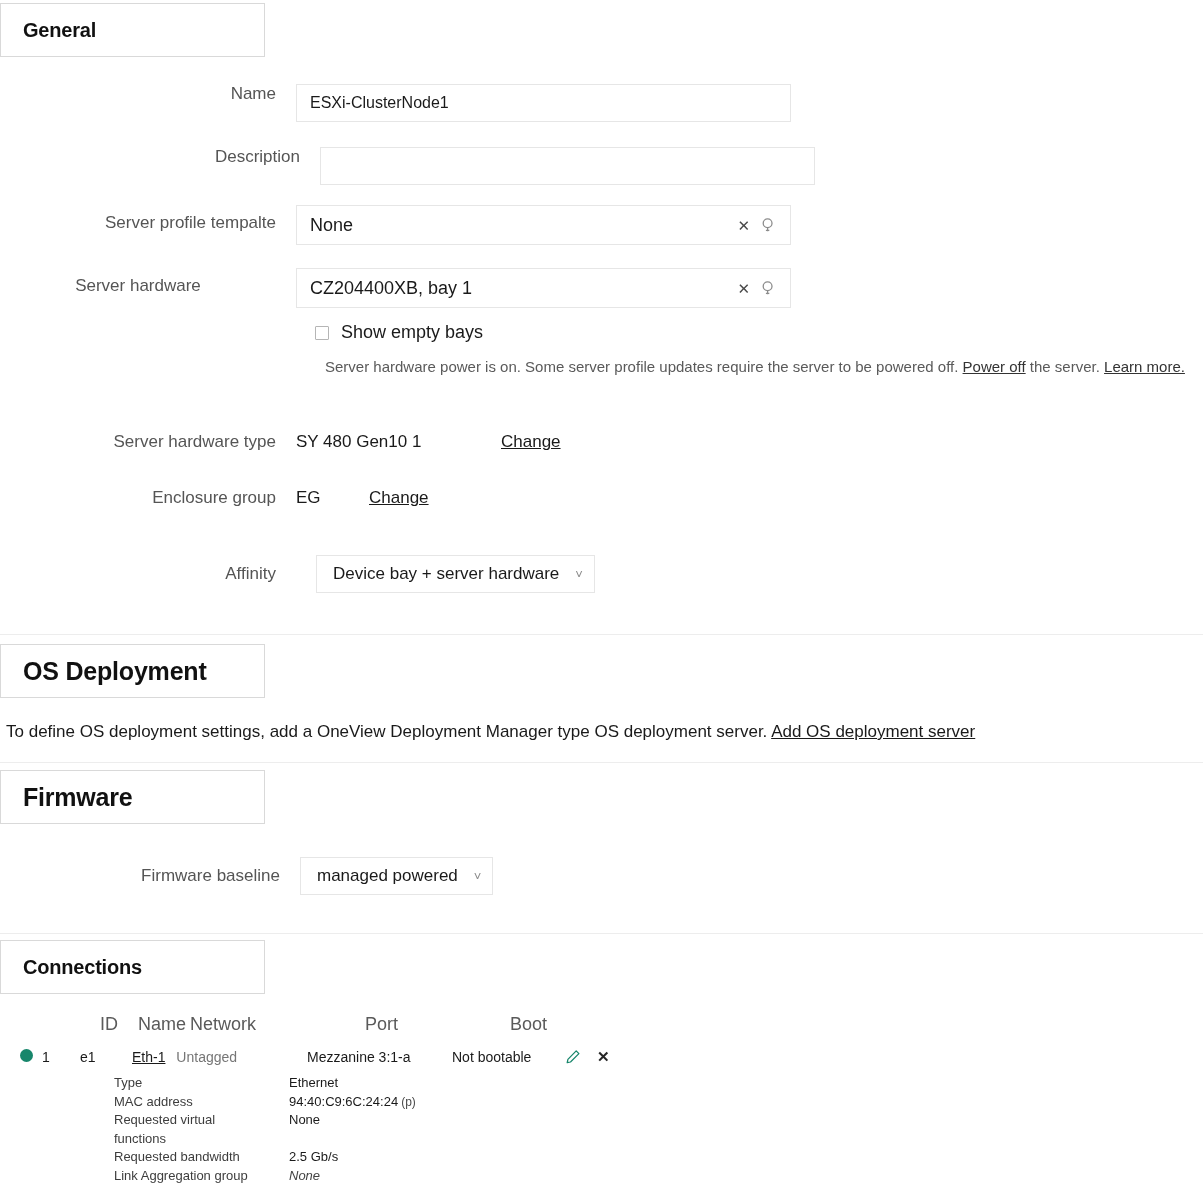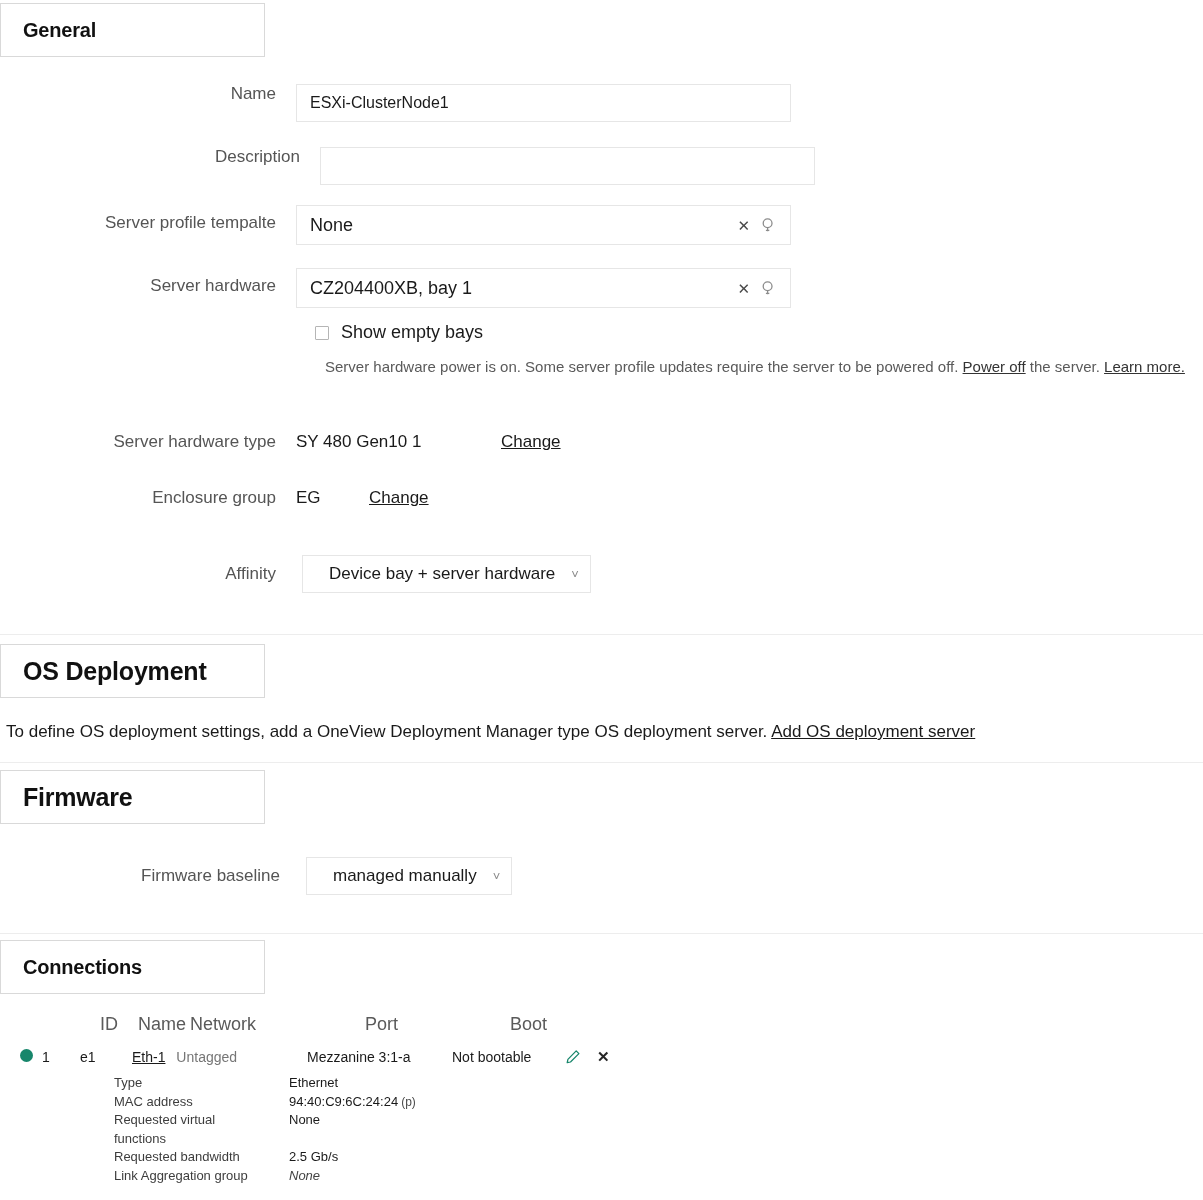--- a/index.html
+++ b/index.html
@@ -102,25 +102,24 @@
     cursor: pointer;
   }
 
   .select {
     box-sizing: border-box;
     height: 38px;
     border: 1px solid #e6e6e6;
     background: #ffffff;
     display: inline-flex;
     align-items: center;
-    padding: 0 11px 0 26px;
+    padding: 0 11px 0 16px;
     font-size: 17px;
     color: #1a1a1a;
     gap: 16px;
-    margin-left: 6px;
   }
   .caret {
     color: #8c8c8c;
     font-size: 13px;
     line-height: 1;
   }
 
   .cbrow { display: flex; align-items: center; gap: 12px; }
   .cbox {
     width: 14px; height: 14px;
@@ -226,21 +225,21 @@
             <line x1="6.6" y1="10.8" x2="6.6" y2="14.2"></line>
             <line x1="4.9" y1="13.4" x2="8.3" y2="13.4"></line>
           </svg>
         </span>
       </span>
     </div>
   </div>
 </div>
 
 <div class="row" style="position:absolute;left:0;top:268px;">
-  <div class="lbl" style="padding-top:8px;">Server hardware</div>
+  <div class="lbl" style="padding-top:8px;text-align:center;">Server hardware</div>
   <div class="fieldcol">
     <div class="input tall">
       <span class="val">CZ204400XB, bay 1</span>
       <span class="icons">
         <span class="ic-x">✕</span>
         <span>
           <svg class="ic-search" viewBox="0 0 16 16" fill="none" stroke="#8c8c8c" stroke-width="1.3">
             <circle cx="6.6" cy="6.2" r="4.4"></circle>
             <line x1="6.6" y1="10.8" x2="6.6" y2="14.2"></line>
             <line x1="4.9" y1="13.4" x2="8.3" y2="13.4"></line>
@@ -272,21 +271,21 @@
 </div>
 
 <div class="row" style="position:absolute;left:0;top:488px;">
   <div class="lbl">Enclosure group</div>
   <div class="fieldcol" style="display:flex;align-items:baseline;gap:20px;">
     <span class="plain-val" style="width:53px;">EG</span>
     <span class="link-blk">Change</span>
   </div>
 </div>
 
-<div class="row" style="position:absolute;left:0;top:555px;">
+<div class="row" style="position:absolute;left:0;top:555px;gap:20px;">
   <div class="lbl" style="padding-top:9px;">Affinity</div>
   <div class="fieldcol">
     <div class="select">
       <span>Device bay + server hardware</span>
       <span class="caret">˅</span>
     </div>
   </div>
 </div>
 
 <div class="divider" style="position:absolute;left:0;top:634px;"></div>
@@ -307,21 +306,21 @@
 <div style="position:absolute;left:0;top:770px;">
   <div class="section-head big">
     <span class="title">Firmware</span>
   </div>
 </div>
 
 <div class="row" style="position:absolute;left:0;top:857px;">
   <div class="lbl" style="width:300px;padding-top:9px;">Firmware baseline</div>
   <div class="fieldcol">
     <div class="select">
-      <span>managed manually</span>
+      <span>managed powered</span>
       <span class="caret">˅</span>
     </div>
   </div>
 </div>
 
 <div class="divider" style="position:absolute;left:0;top:933px;"></div>
 
 <div style="position:absolute;left:0;top:940px;">
   <div class="section-head">
     <span class="title">Connections</span>

